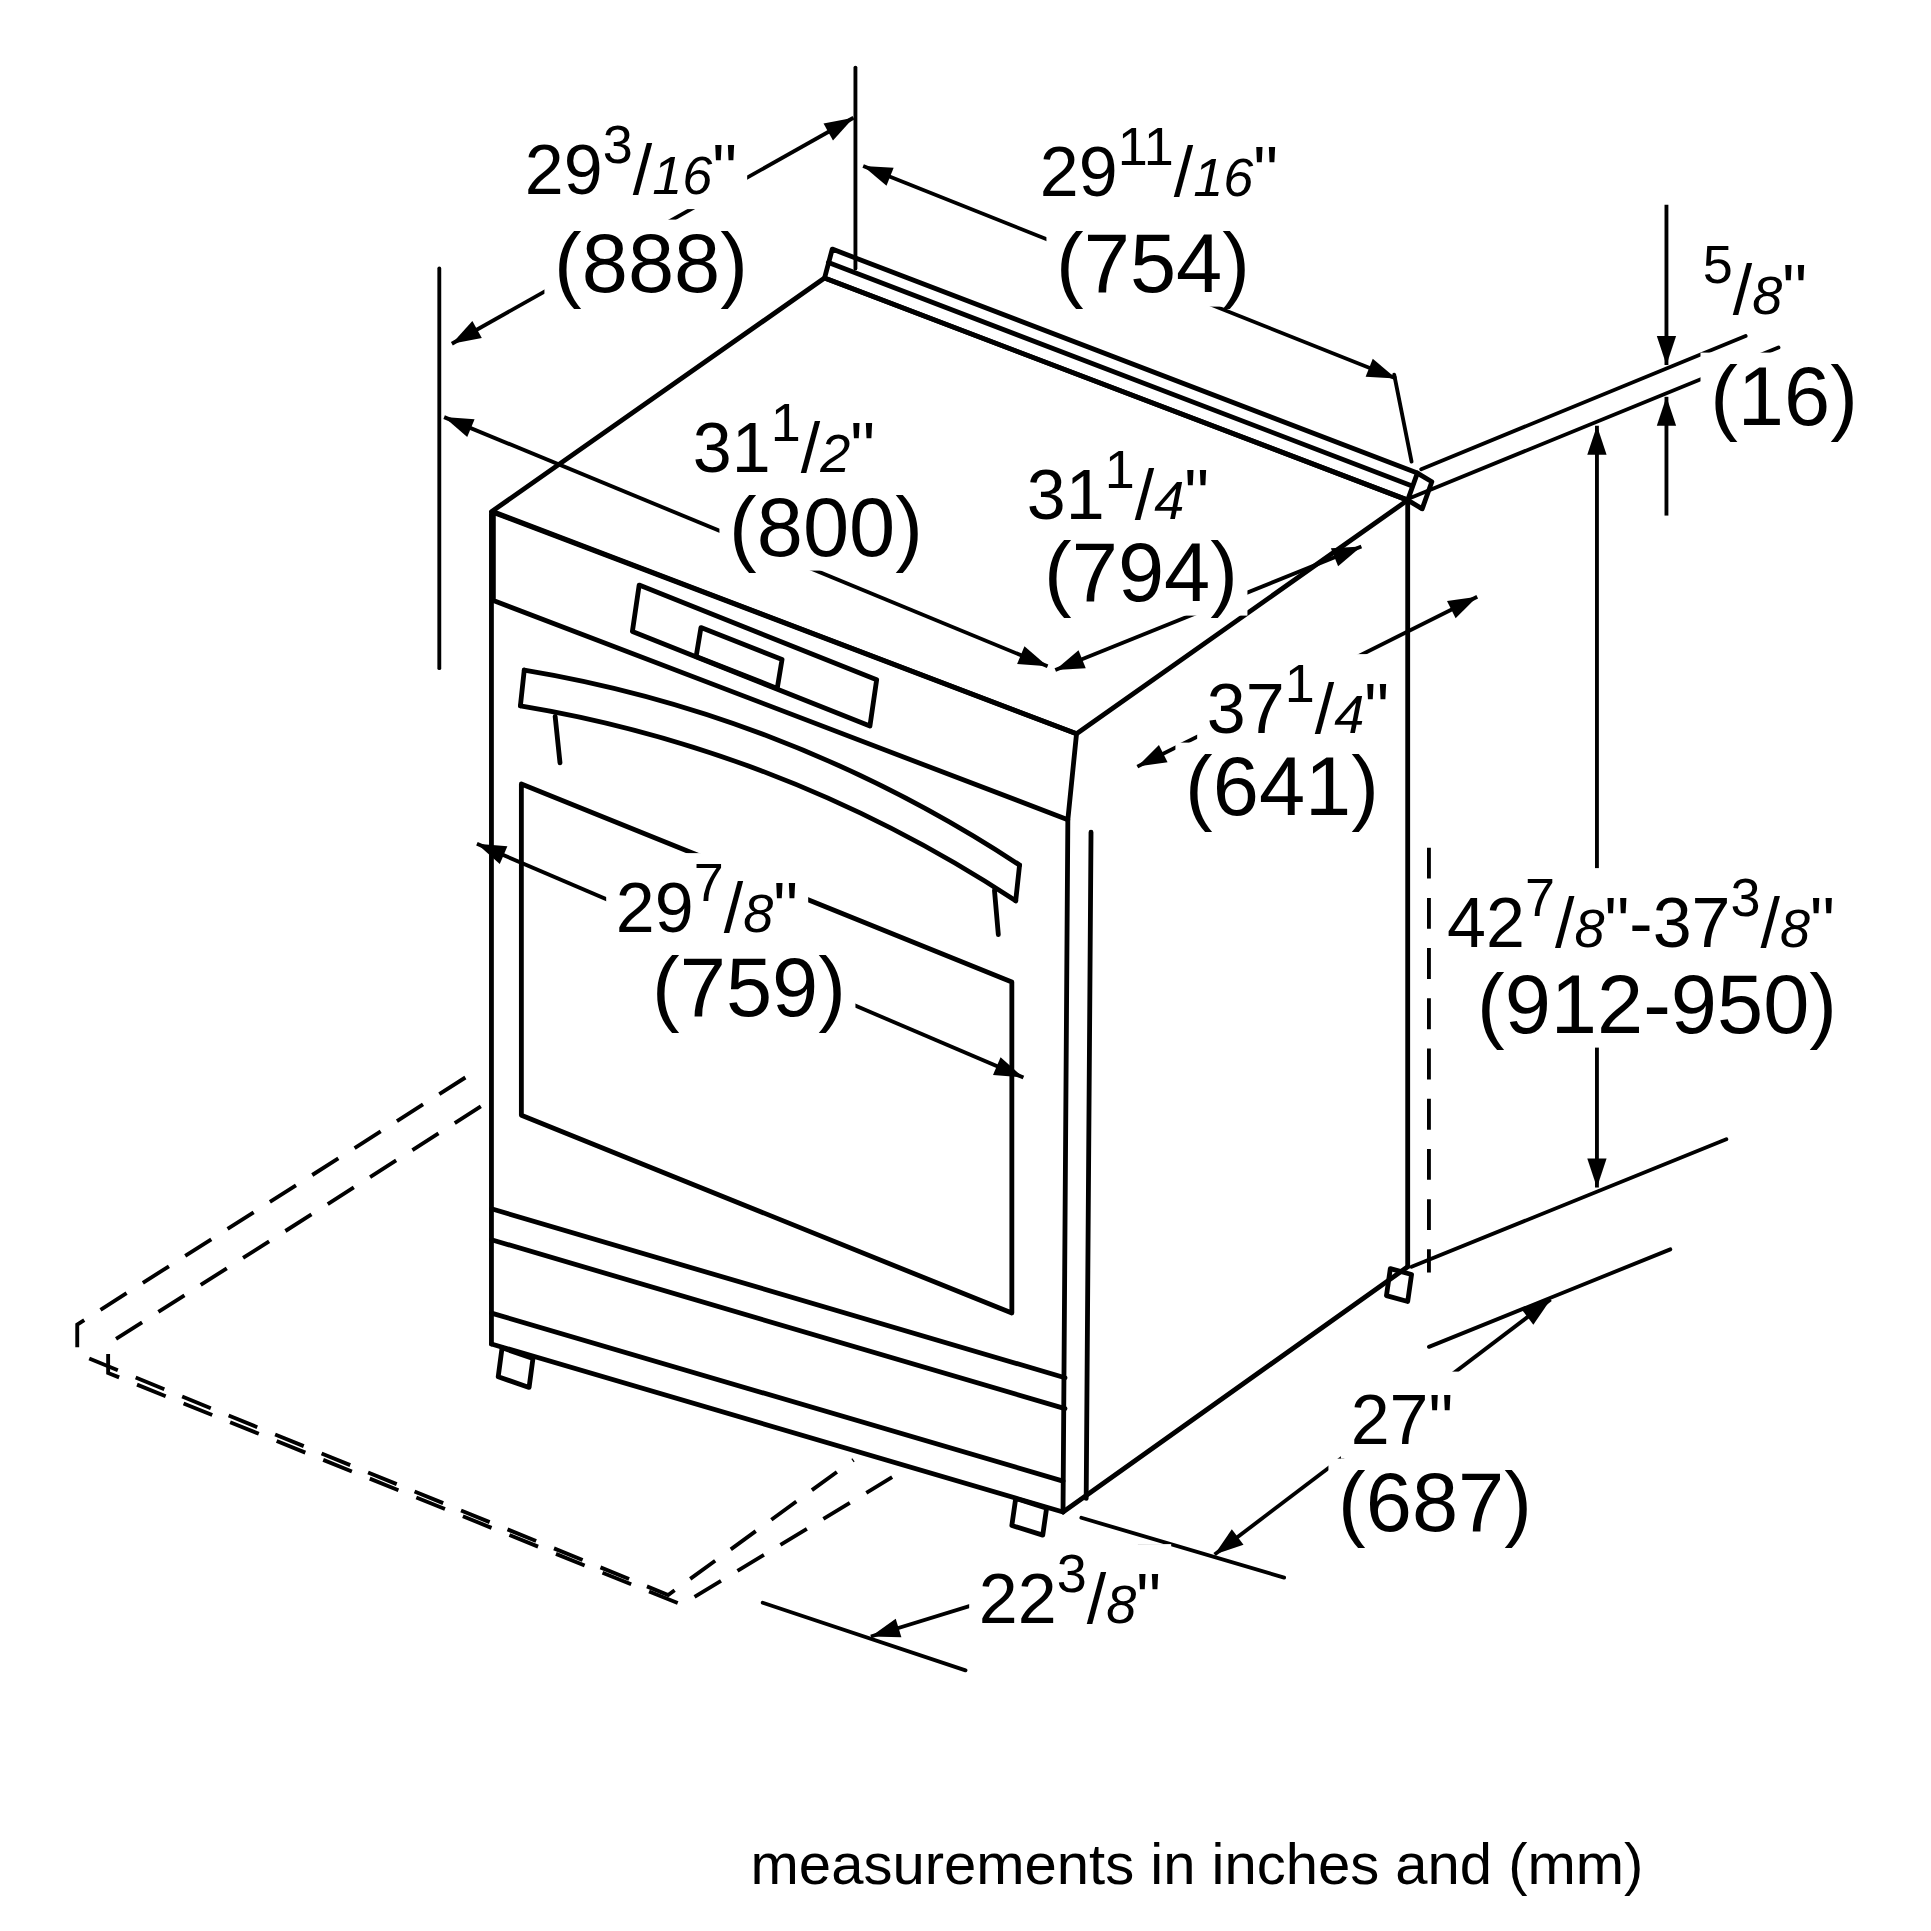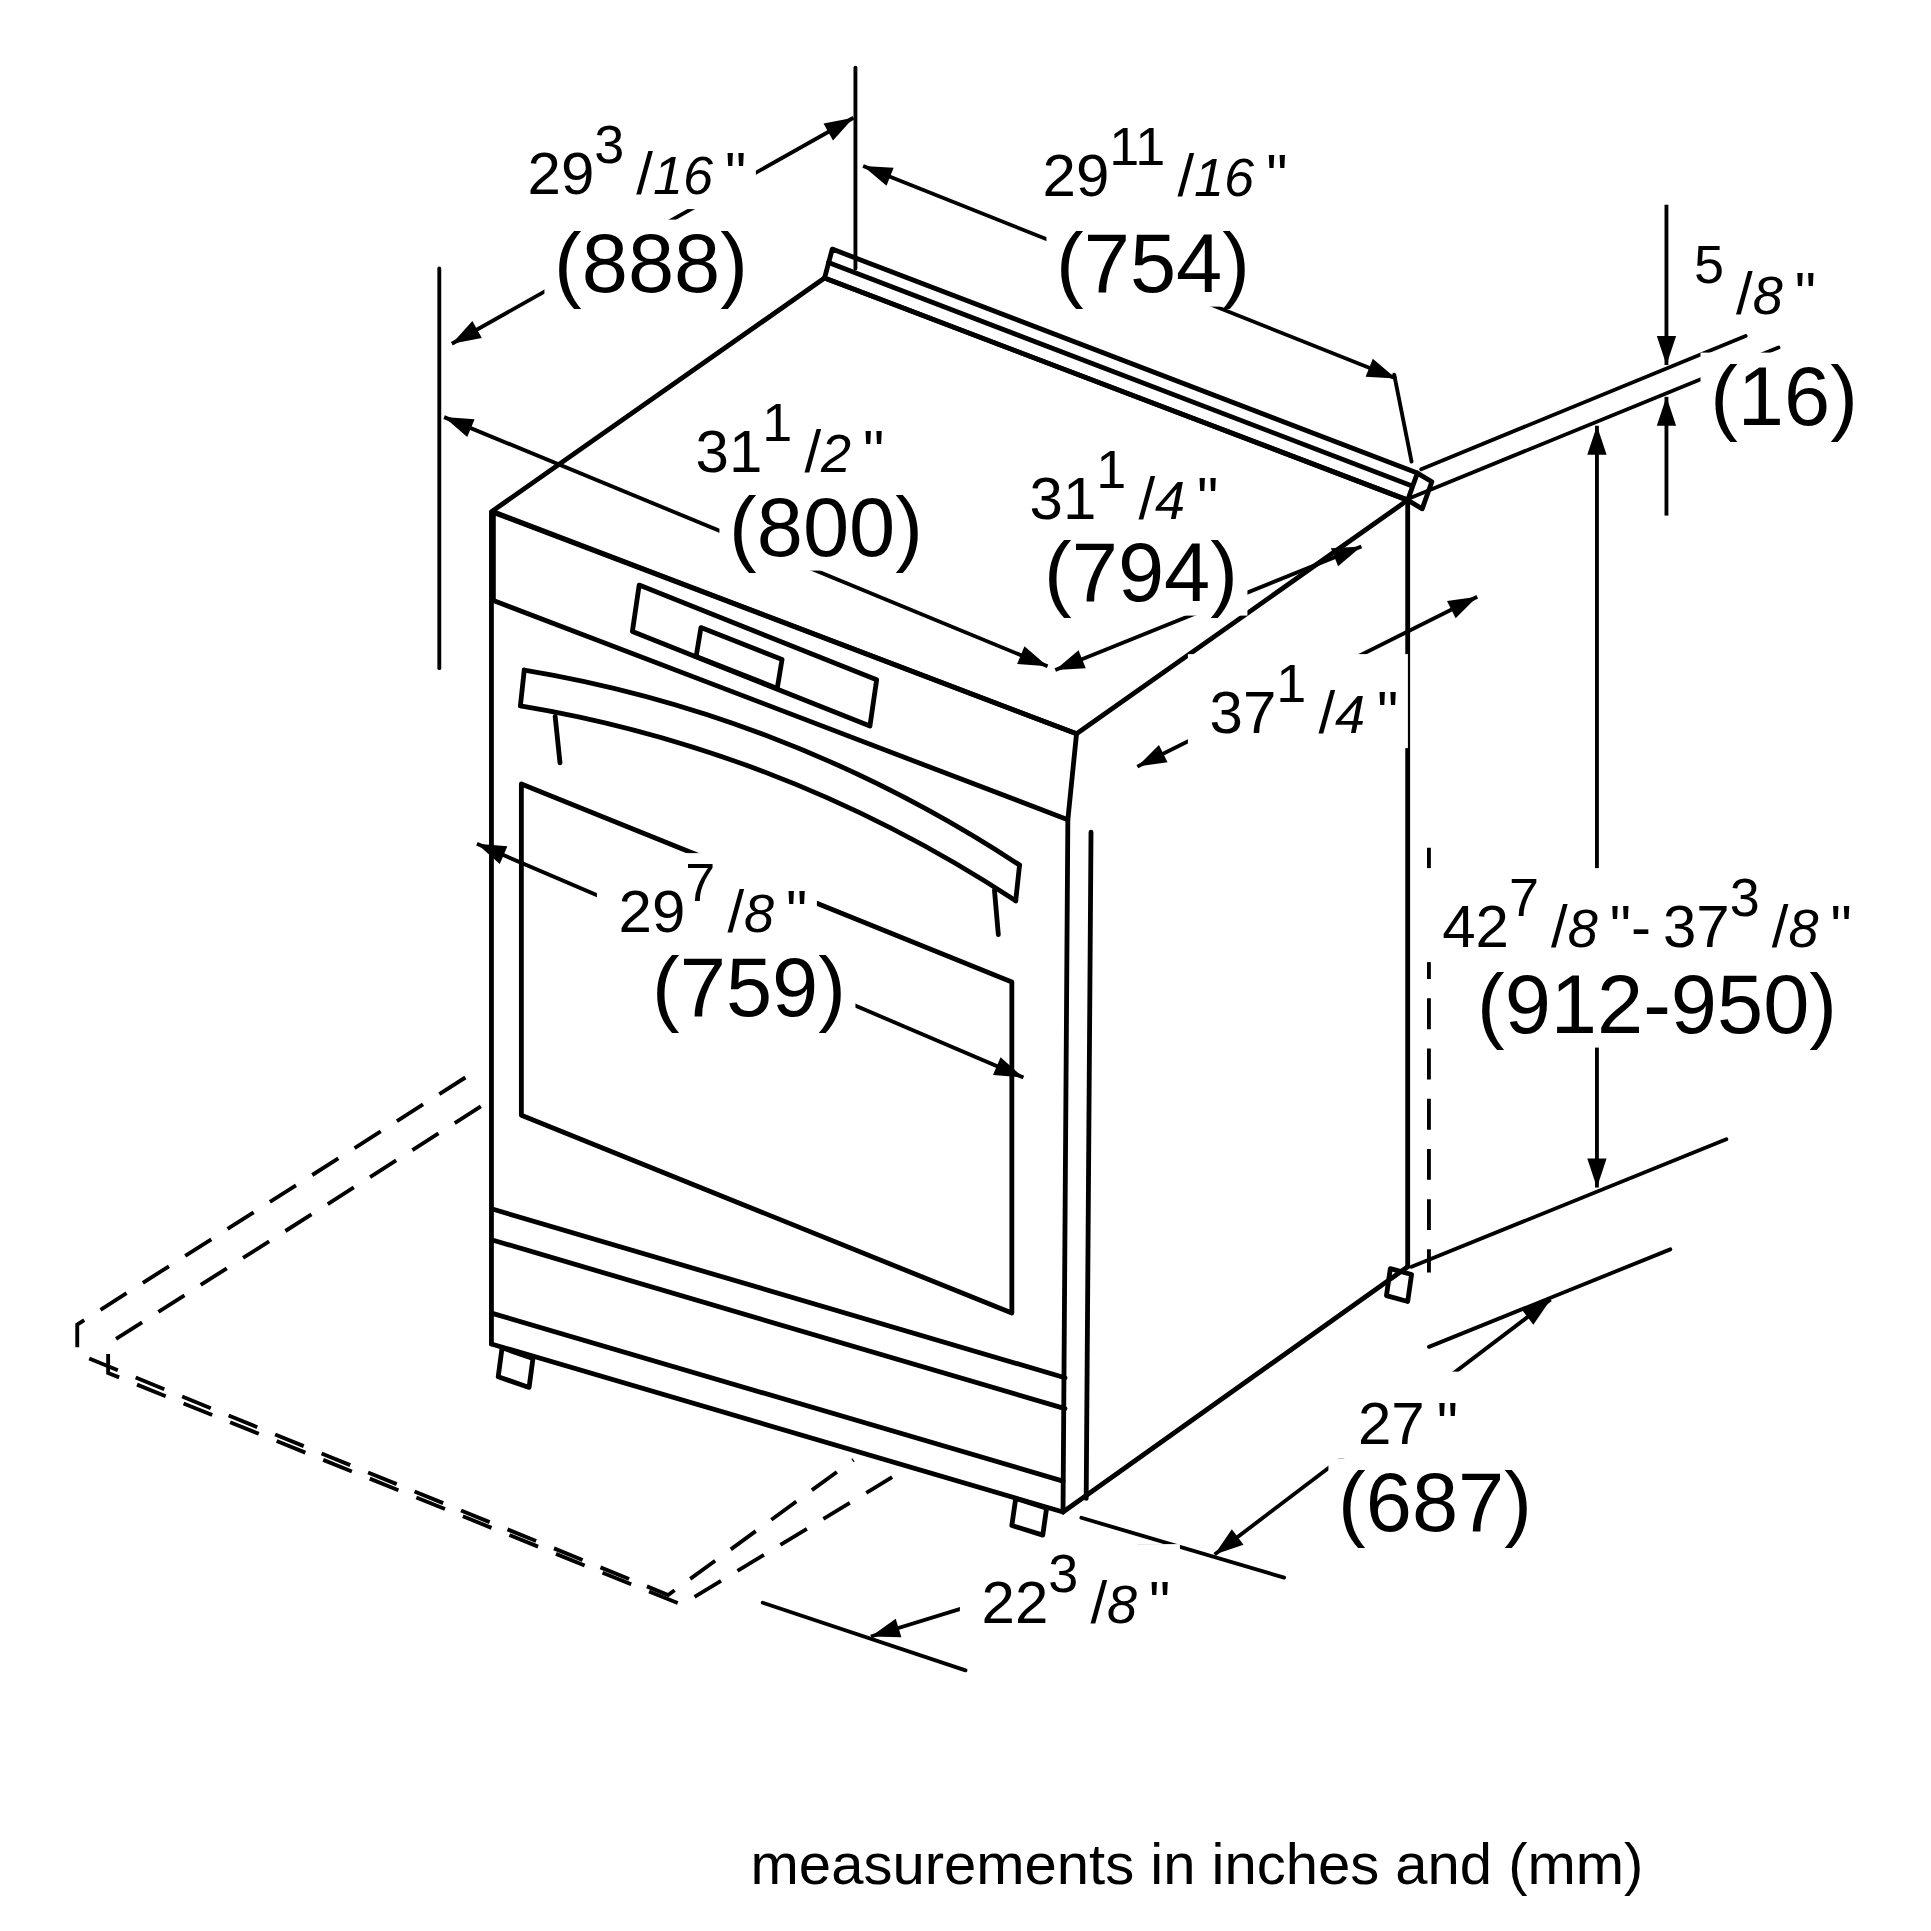--- a/index.html
+++ b/index.html
@@ -7,21 +7,21 @@
     position:relative;width:1931px;height:1931px;background:#fff;
     font-family:"Liberation Sans", sans-serif;color:#000;overflow:hidden;
   }
   .stage svg{position:absolute;left:0;top:0;z-index:1;}
   .labels{position:absolute;left:0;top:0;width:100%;height:100%;z-index:2;}
   .dim{
     position:absolute;transform:translate(-50%,-50%);
     white-space:nowrap;background:#fff;padding:1.9px 9.7px;line-height:1;
     font-size:83px;color:#000;
   }
-  .tk-n{font-size:60px;margin-left:12px;}
+  .tk-n{font-size:70px;}
   .tk-u{font-size:54px;vertical-align:31px;}
   .tk-d{font-size:54px;font-style:italic;}
   .footer-note{
     position:absolute;left:1197px;top:1863px;transform:translate(-50%,-50%);
     font-size:58px;white-space:nowrap;background:#fff;color:#000;z-index:2;
   }
 </style>
 </head>
 <body>
 
@@ -117,20 +117,21 @@
     <div class="dim" style="left:1755px;top:282px"><span class="tk-u">5</span><span class="tk-n">/</span><span class="tk-d">8</span><span class="tk-n">"</span></div>
     <div class="dim" style="left:1784px;top:396px">(16)</div>
 
     <div class="dim" style="left:784px;top:440px"><span class="tk-n">31</span><span class="tk-u">1</span><span class="tk-n">/</span><span class="tk-d">2</span><span class="tk-n">"</span></div>
     <div class="dim" style="left:826px;top:527px">(800)</div>
 
     <div class="dim" style="left:1118px;top:487px"><span class="tk-n">31</span><span class="tk-u">1</span><span class="tk-n">/</span><span class="tk-d">4</span><span class="tk-n">"</span></div>
     <div class="dim" style="left:1141px;top:572px">(794)</div>
 
     <div class="dim" style="left:1298px;top:701px"><span class="tk-n">37</span><span class="tk-u">1</span><span class="tk-n">/</span><span class="tk-d">4</span><span class="tk-n">"</span></div>
+    <div class="dim" style="left:1282px;top:786px">(641)</div>
 
     <div class="dim" style="left:707px;top:900px"><span class="tk-n">29</span><span class="tk-u">7</span><span class="tk-n">/</span><span class="tk-d">8</span><span class="tk-n">"</span></div>
     <div class="dim" style="left:749px;top:987px">(759)</div>
 
     <div class="dim" style="left:1641px;top:915px"><span class="tk-n">42</span><span class="tk-u">7</span><span class="tk-n">/</span><span class="tk-d">8</span><span class="tk-n">"-</span><span class="tk-n">37</span><span class="tk-u">3</span><span class="tk-n">/</span><span class="tk-d">8</span><span class="tk-n">"</span></div>
     <div class="dim" style="left:1657px;top:1004px">(912-950)</div>
 
     <div class="dim" style="left:1402px;top:1415px"><span class="tk-n">27</span><span class="tk-n">"</span></div>
     <div class="dim" style="left:1435px;top:1502px">(687)</div>
 

